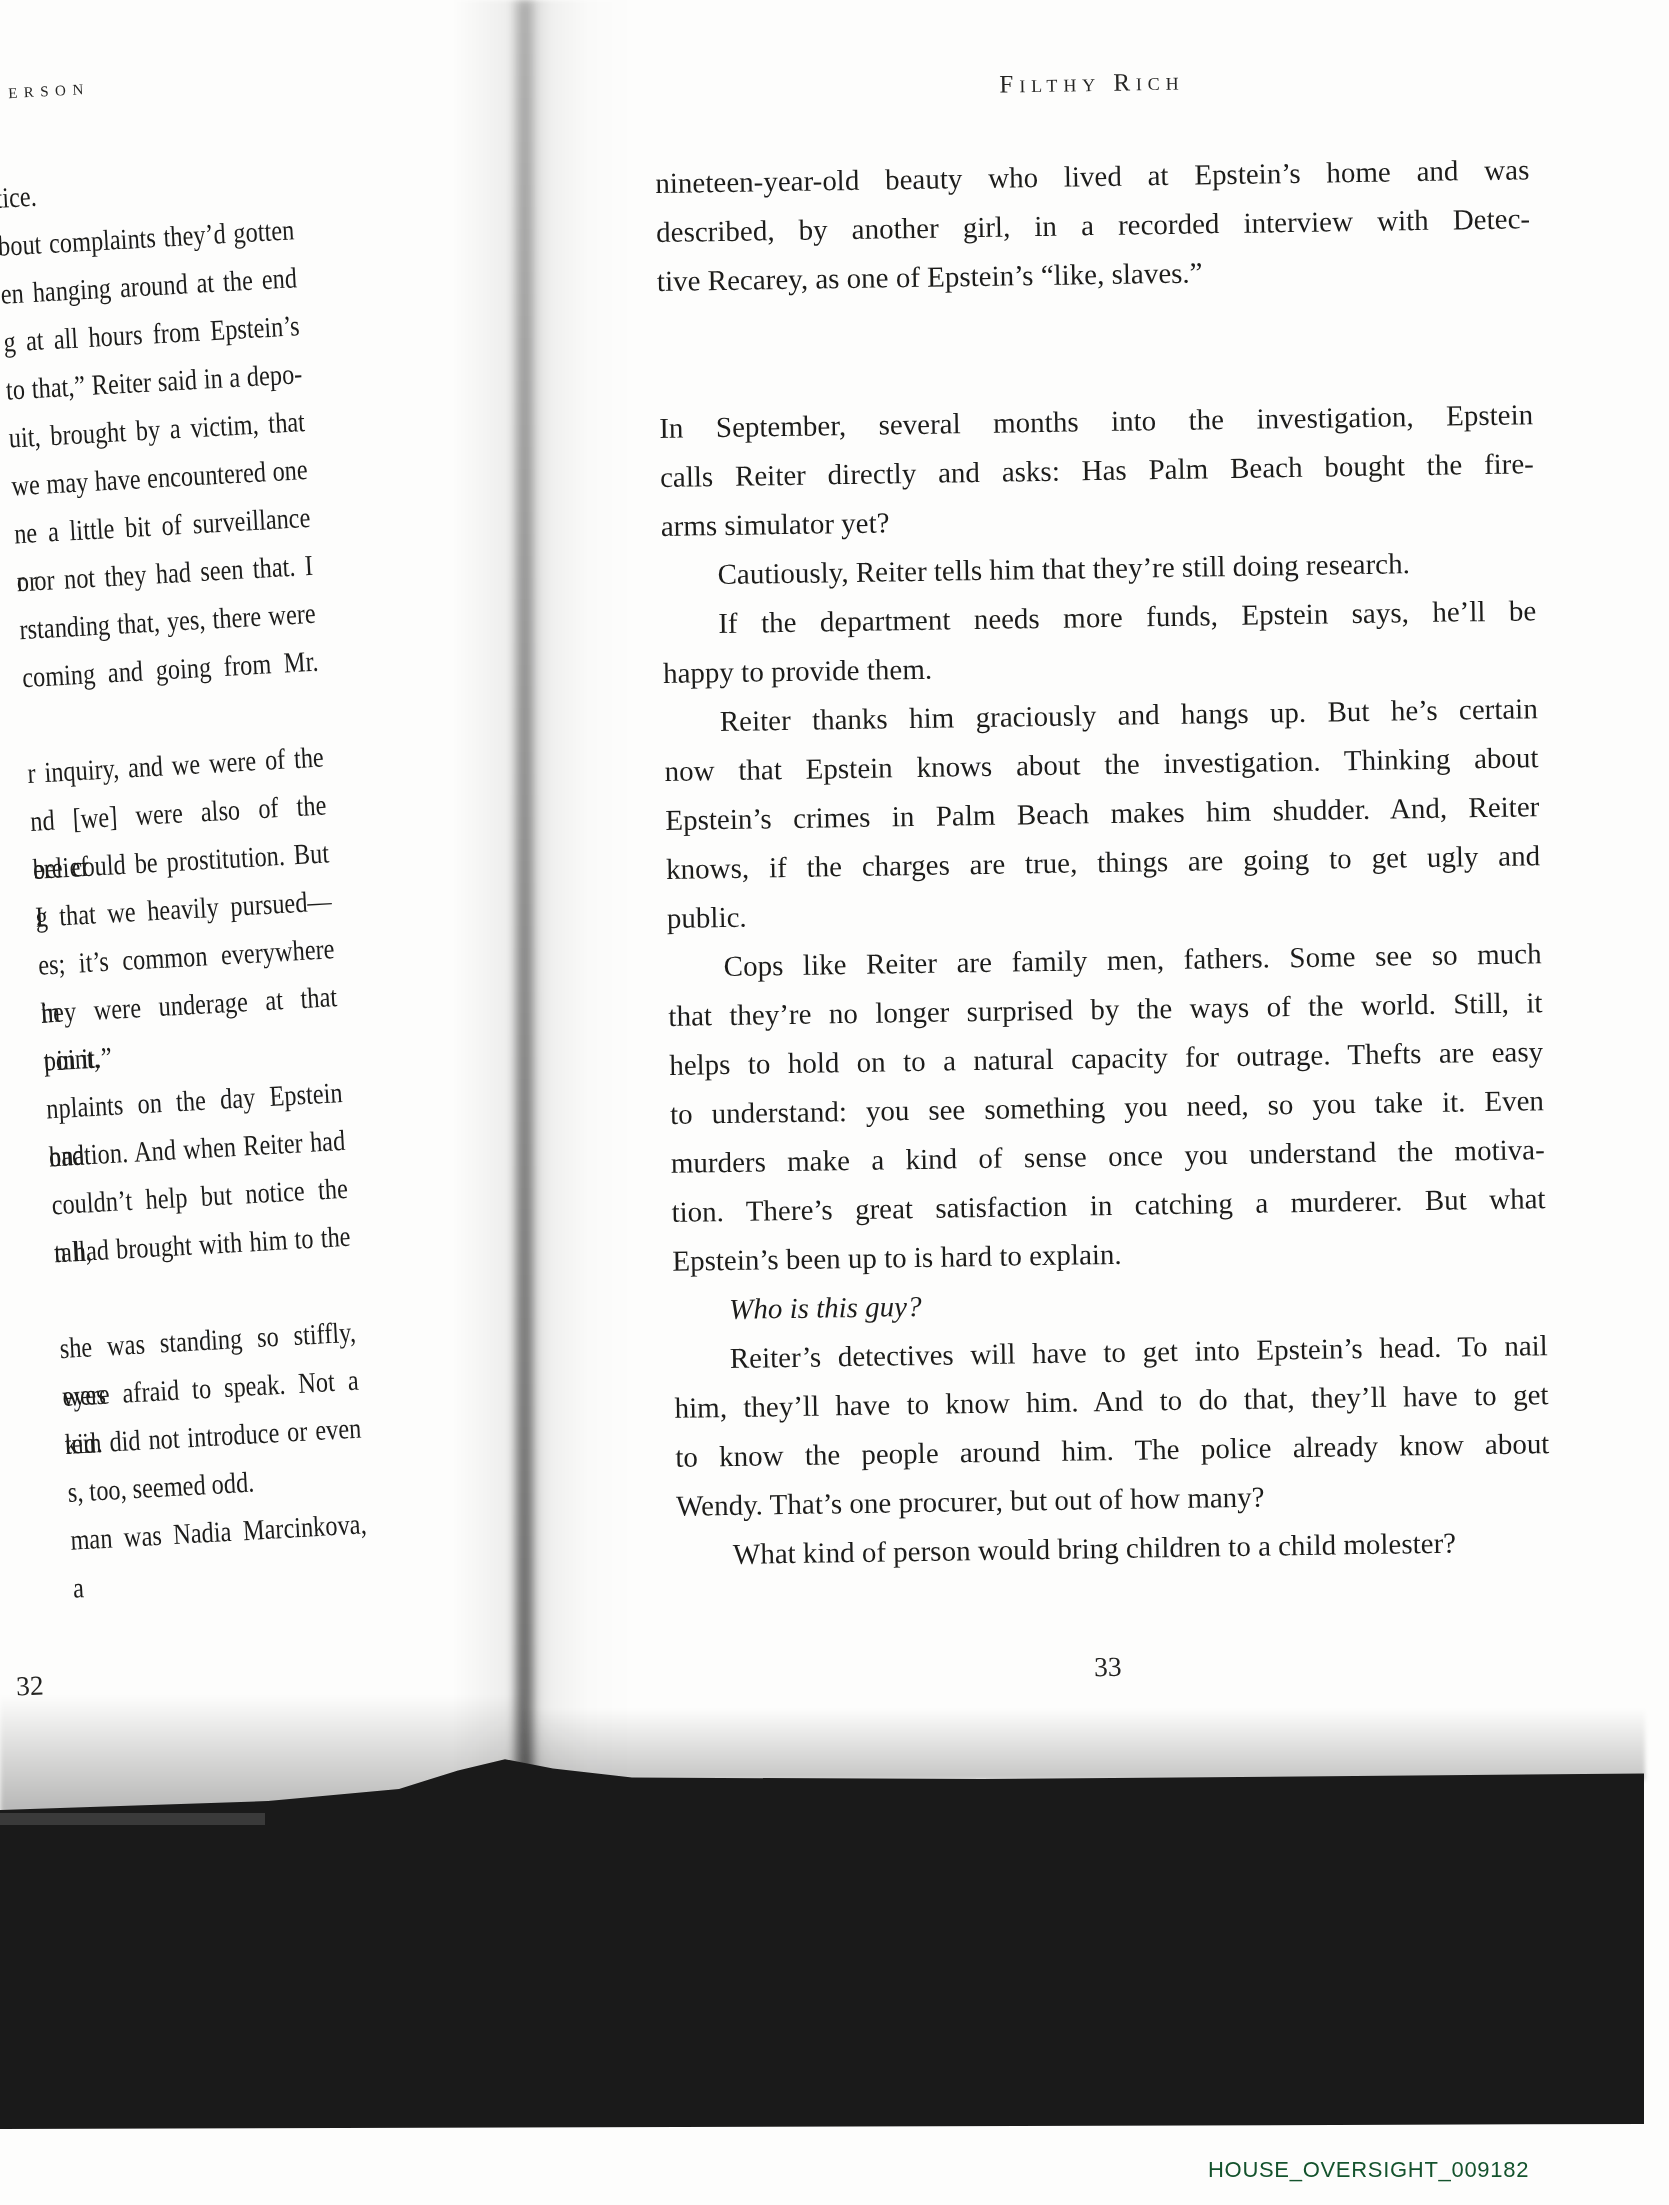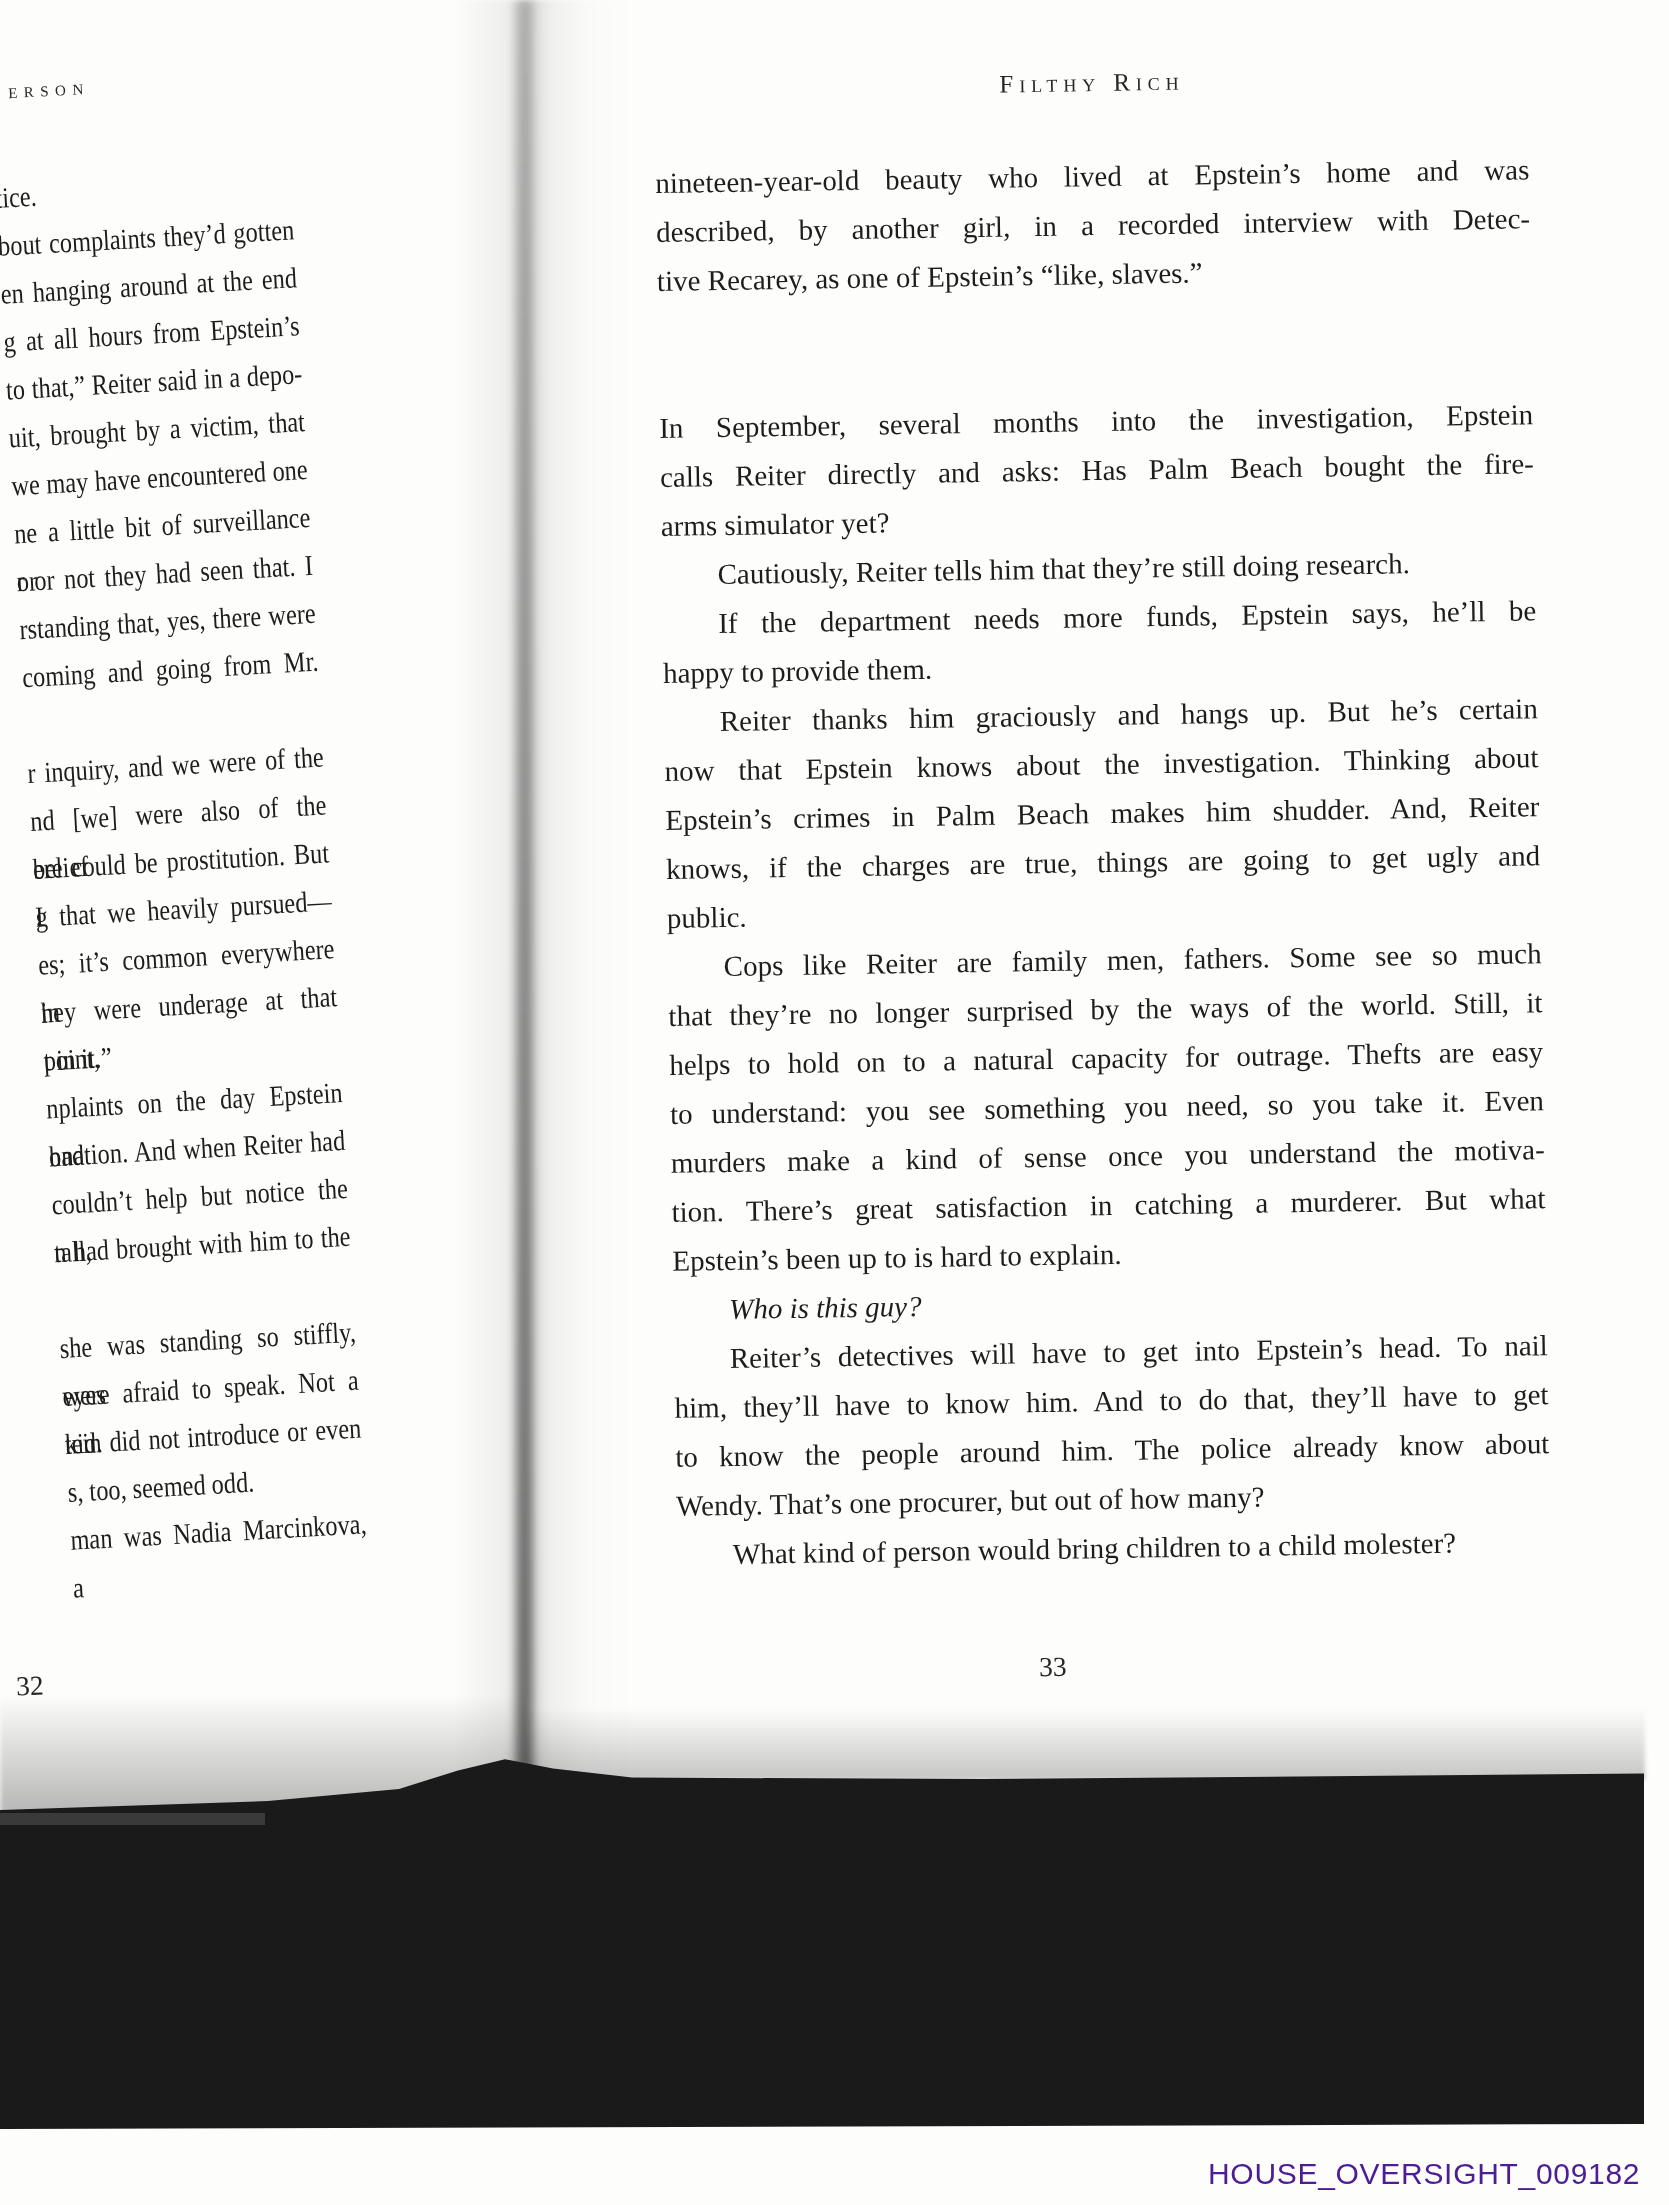--- a/index.html
+++ b/index.html
@@ -39,24 +39,24 @@
   .line.ind { padding-left:56px; }
   .line.em { font-style:italic; }
   #left-col { left:-6.5px; top:174px; width:353px; --lh:48px; font-size:29px;
     transform:rotate(-3.2deg) scaleX(0.84); transform-origin:0 0; }
   #left-head { left:7.9px; top:76px; transform:rotate(-3deg); }
   #right-col { left:655px; top:159px; width:874px; --lh:49px; font-size:29px;
     transform:rotate(-0.9deg); transform-origin:0 0; }
   #right-head { left:655px; top:69px; width:874px; text-align:center;
     font-size:25px; letter-spacing:5.9px; transform:rotate(-0.9deg); }
   #left-num { left:15.7px; top:1670px; transform:rotate(-2.5deg); }
-  #right-num { left:1039px; top:1651px; transform:rotate(-1deg); }
+  #right-num { left:1094px; top:1651px; transform:rotate(-1deg); }
   .watermark { position:absolute; left:1208px; top:2157px; z-index:5;
-    font-family:"Liberation Sans", sans-serif; font-size:30px; letter-spacing:0.7px;
-    color:#4c1d95; }
+    font-family:"Liberation Sans", sans-serif; font-size:22px; letter-spacing:0.7px;
+    color:#14532d; }
 </style>
 </head>
 <body>
 
 <div id="scan">
 
   <div class="spine-strip"></div>
   <div class="spine-core"></div>
   <div class="shadow-left-bottom"></div>
   <div class="shadow-right-bottom"></div>

